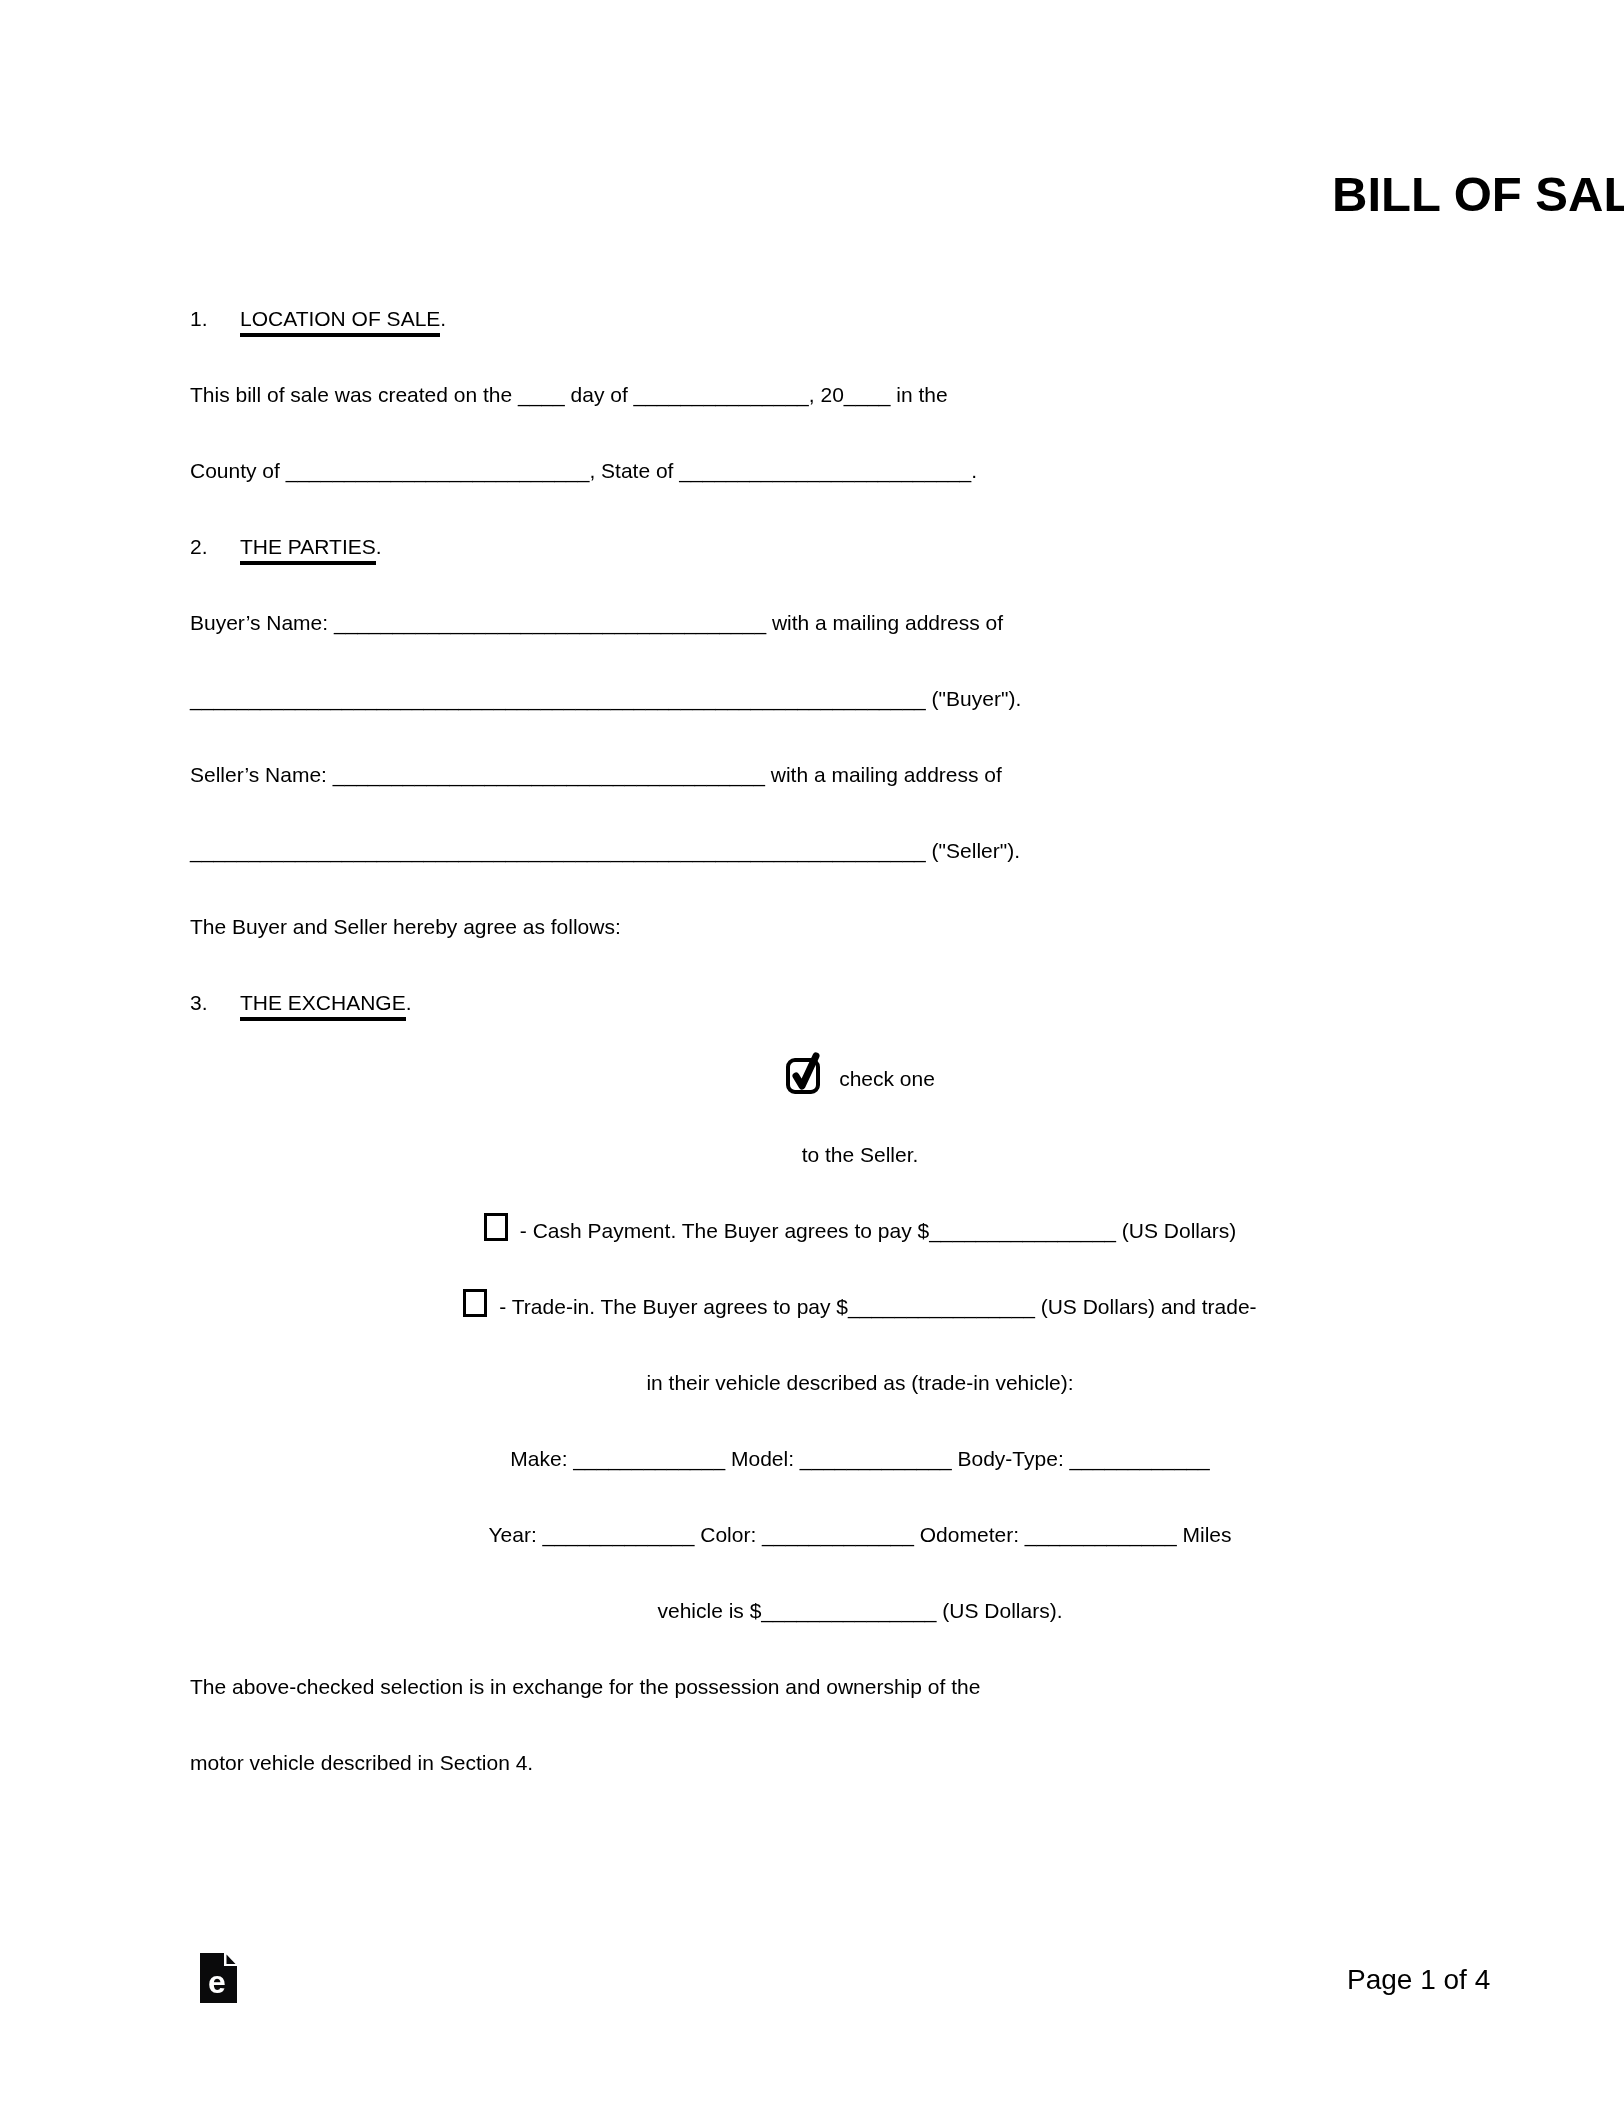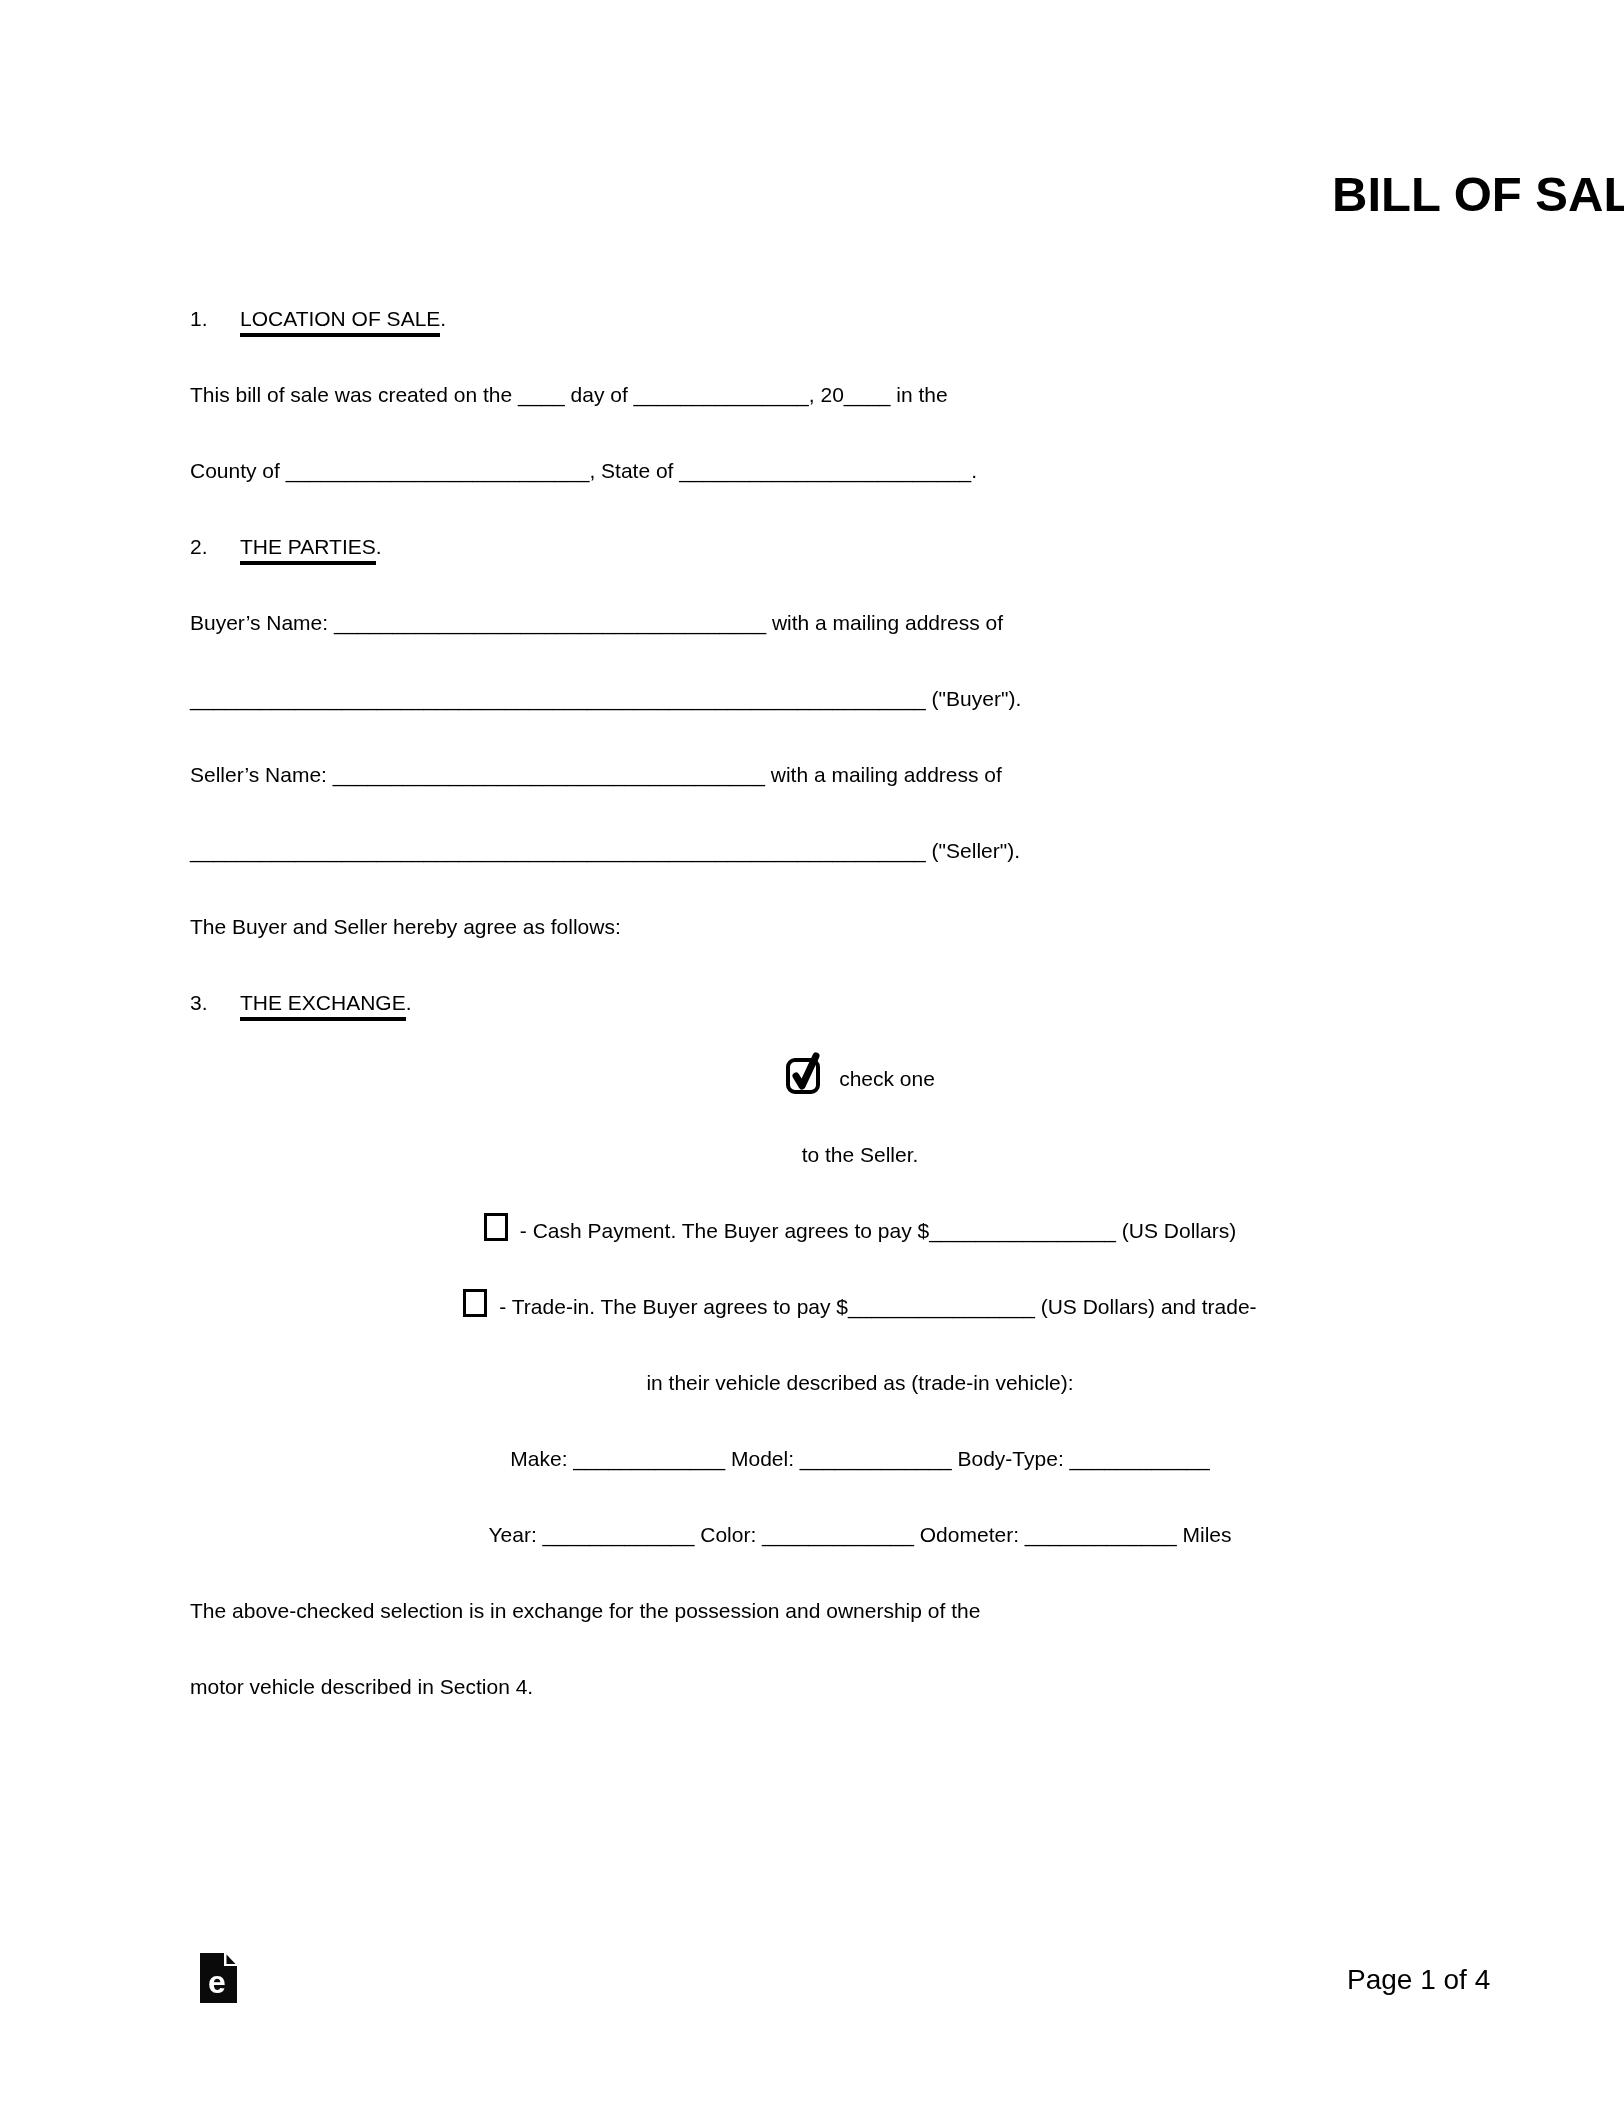--- a/index.html
+++ b/index.html
@@ -104,20 +104,21 @@
 
     <div class="ln ind">to the Seller.</div>
     <div class="ln ind"><span class="cb"></span><span>- </span><b>Cash Payment</b><span>. The Buyer agrees to pay $________________ (US Dollars)</span></div>
 
     <div class="ln ind"><span class="cb"></span><span>- </span><b>Trade-in</b><span>. The Buyer agrees to pay $________________ (US Dollars) and trade-</span></div>
     <div class="ln ind">in their vehicle described as (trade-in vehicle):</div>
 
     <div class="ln ind">Make: _____________ Model: _____________ Body-Type: ____________</div>
     <div class="ln ind">Year: _____________ Color: _____________ Odometer: _____________ Miles</div>
 
+    <div class="ln ind">vehicle is $_______________ (US Dollars).</div>
 
     <div class="ln">The above-checked selection is in exchange for the possession and ownership of the</div>
     <div class="ln">motor vehicle described in Section 4.</div>
 
   </div>
 
   <svg class="footer-logo" viewBox="0 0 37 50" width="37" height="50">
     <path d="M0 0 H24 V13 H37 V50 H0 Z" fill="#0a0a0b"></path>
     <path d="M26.5 1.5 L35.5 11 L26.5 11 Z" fill="#0a0a0b"></path>
     <text x="8" y="40" font-family="Liberation Sans, sans-serif" font-weight="700" font-size="32" fill="#ffffff">e</text>

